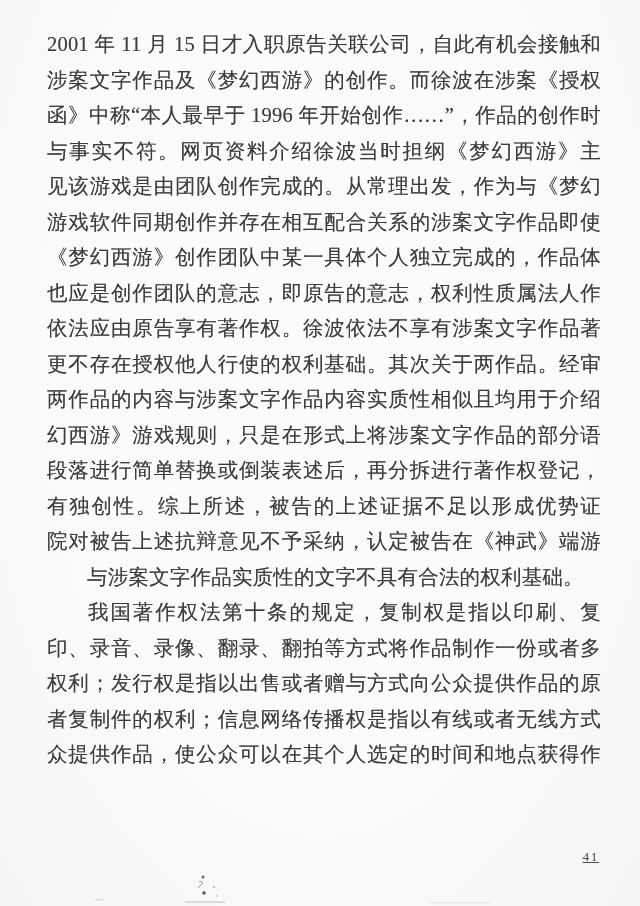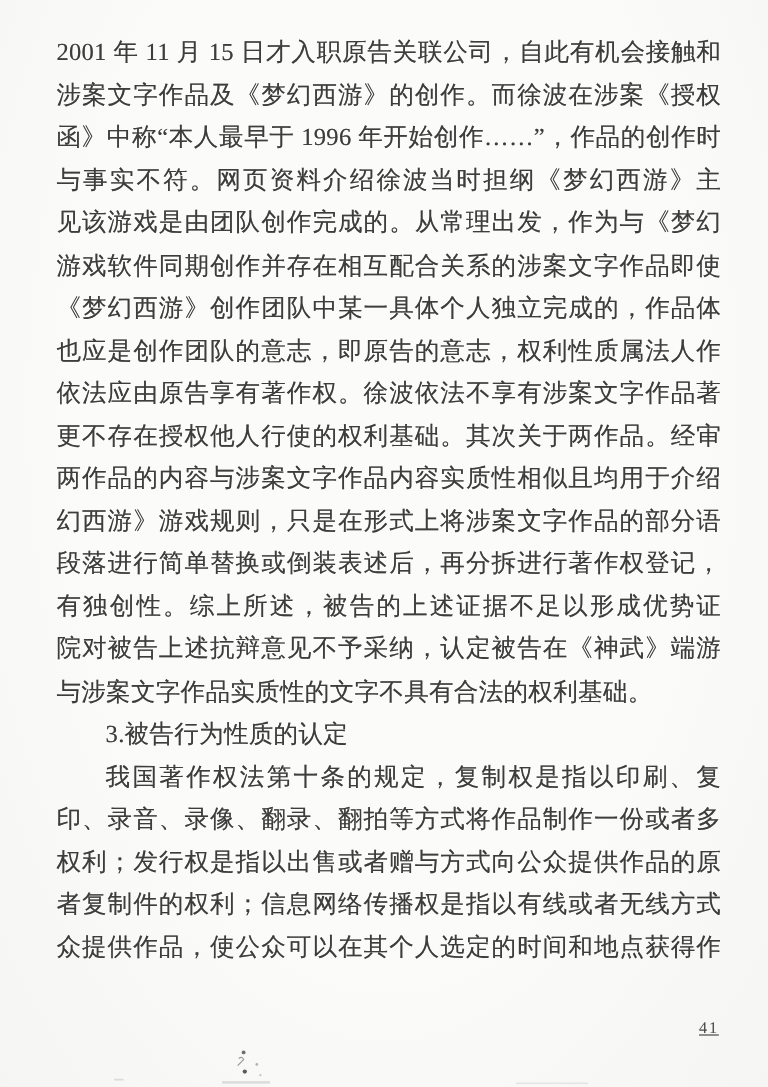--- a/index.html
+++ b/index.html
@@ -26,20 +26,21 @@
     color:#3d3d3d;
     text-align:justify;
     text-align-last:justify;
     word-break:break-all;
     letter-spacing:0.2px;
     text-shadow:0 0 0.5px rgba(60,60,60,0.55);
   }
   .text-line.no-justify{
     text-align:right;
     text-align-last:left;
+    margin-left:40px;
   }
   .text-line.indent{
     text-indent:2em;
   }
   .page-number{
     position:absolute;
     top:849px;right:41px;
     font-size:13.5px;
     color:#4a4a4a;
     letter-spacing:1.5px;
@@ -66,21 +67,20 @@
       <div class="text-line">《梦幻西游》创作团队中某一具体个人独立完成的，作品体现的</div>
       <div class="text-line">也应是创作团队的意志，即原告的意志，权利性质属法人作品，</div>
       <div class="text-line">依法应由原告享有著作权。徐波依法不享有涉案文字作品著作权，</div>
       <div class="text-line">更不存在授权他人行使的权利基础。其次关于两作品。经审查，</div>
       <div class="text-line">两作品的内容与涉案文字作品内容实质性相似且均用于介绍《梦</div>
       <div class="text-line">幻西游》游戏规则，只是在形式上将涉案文字作品的部分语句和</div>
       <div class="text-line">段落进行简单替换或倒装表述后，再分拆进行著作权登记，不具</div>
       <div class="text-line">有独创性。综上所述，被告的上述证据不足以形成优势证据，本</div>
       <div class="text-line">院对被告上述抗辩意见不予采纳，认定被告在《神武》端游使用</div>
       <div class="text-line no-justify">与涉案文字作品实质性的文字不具有合法的权利基础。</div>
-      <div class="text-line no-justify indent">3.被告行为性质的认定</div>
       <div class="text-line indent">我国著作权法第十条的规定，复制权是指以印刷、复印、拓</div>
       <div class="text-line">印、录音、录像、翻录、翻拍等方式将作品制作一份或者多份的</div>
       <div class="text-line">权利；发行权是指以出售或者赠与方式向公众提供作品的原件或</div>
       <div class="text-line">者复制件的权利；信息网络传播权是指以有线或者无线方式向公</div>
       <div class="text-line">众提供作品，使公众可以在其个人选定的时间和地点获得作品的</div>
     </div>
 
   <div class="page-number">41</div>
 
   <svg class="artifacts" width="640" height="906" viewBox="0 0 640 906">

